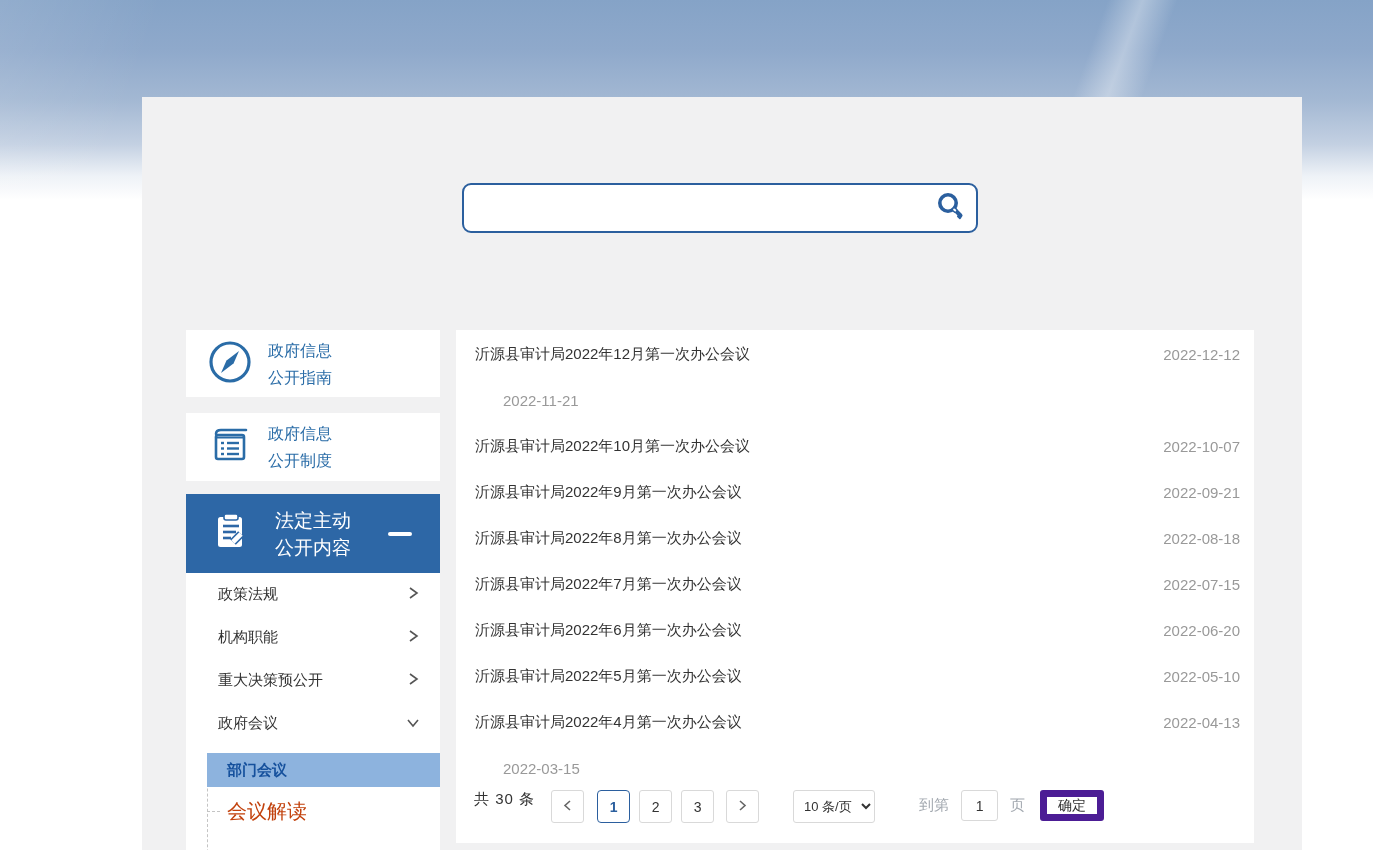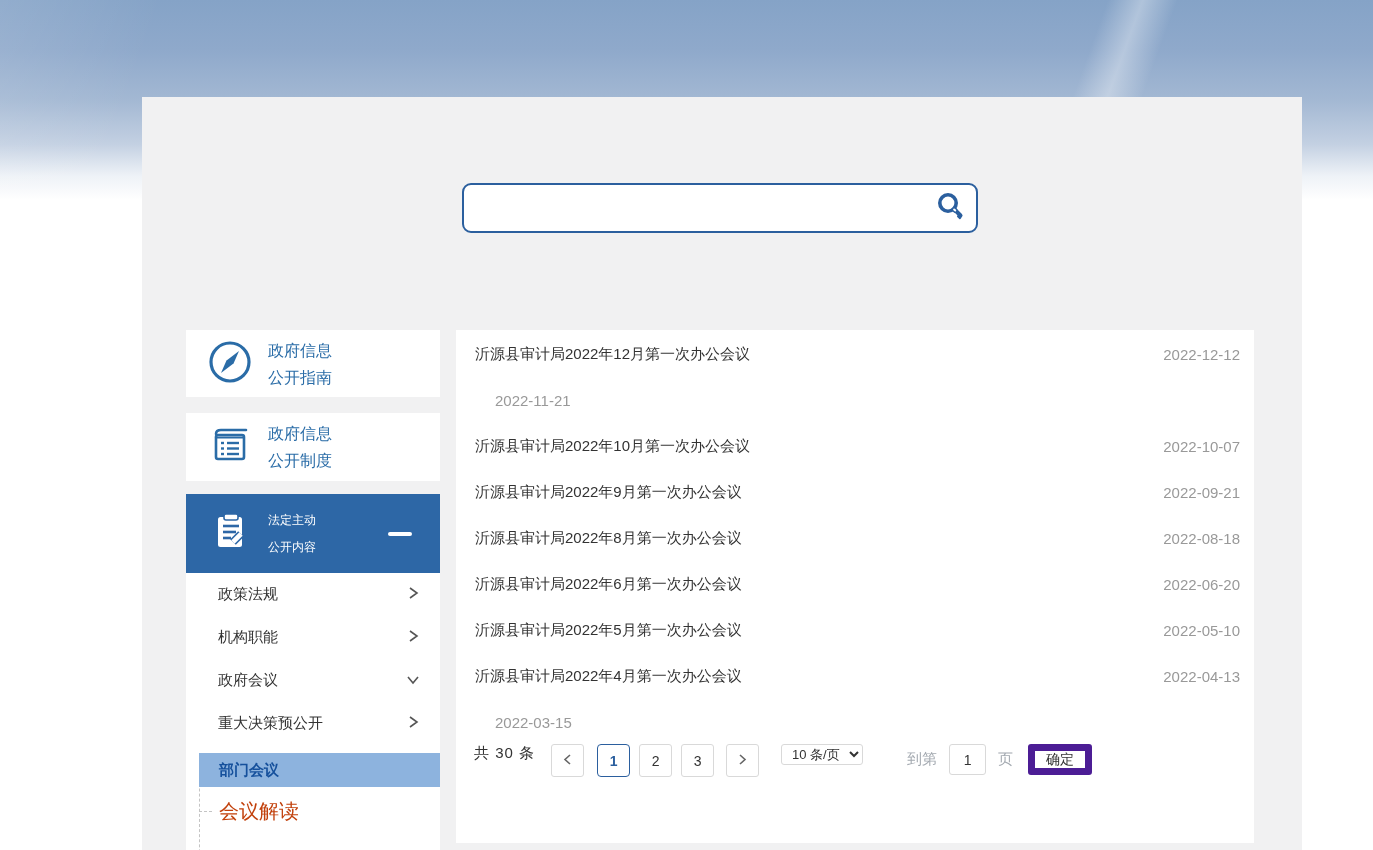--- a/index.html
+++ b/index.html
@@ -52,31 +52,31 @@
   .side-card {
     background:#fff; height:67px; display:flex; align-items:center;
     padding-left:21px; margin-bottom:16px; cursor:pointer;
   }
   .side-card.card2 { height:68px; margin-bottom:13px; }
   .side-card .label { margin-left:15px; color:#2a6ca7; font-size:16px; line-height:27px; }
   .side-section {
     background:#2d67a6; height:79px; display:flex; align-items:center;
     padding-left:24px; position:relative; cursor:pointer;
   }
-  .side-section .label { margin-left:16px; color:#fff; font-size:12px; line-height:27px; }
+  .side-section .label { margin-left:23px; color:#fff; font-size:19px; line-height:27px; }
   .collapse-minus {
     position:absolute; right:28px; top:38px; width:24px; height:4px;
     background:#fff; border-radius:2px;
   }
   .side-menu { background:#fff; height:277px; overflow:hidden; }
   .menu-item {
     height:43px; display:flex; align-items:center; justify-content:space-between;
     padding:0 20px 0 32px; font-size:15px; color:#333; cursor:pointer;
   }
-  .subtree { position:relative; margin-left:13px; padding-top:8px; }
+  .subtree { position:relative; margin-left:21px; padding-top:8px; }
   .subtree::before {
     content:""; position:absolute; left:0; top:8px; height:140px;
     border-left:1px dashed #c4c4c4;
   }
   .sub-active {
     position:relative; height:34px; background:#8db3de;
     display:flex; align-items:center; padding-left:20px;
     font-size:15px; font-weight:bold; color:#15509c; cursor:pointer;
   }
   .sub-item {
@@ -87,38 +87,38 @@
     content:""; position:absolute; left:0; top:50%; width:13px;
     border-top:1px dashed #c4c4c4;
   }
   
   .list-panel { position:absolute; left:314px; top:233px; width:798px; height:513px; background:#fff; }
   .list-row {
     height:46px; display:flex; align-items:center; justify-content:space-between;
     padding:2px 14px 0 19px; font-size:15px;
   }
   .list-title { color:#333; cursor:pointer; white-space:nowrap; overflow:hidden; }
-  .list-date { color:#999; flex-shrink:0; margin-left:20px; }
+  .list-date { color:#999; flex-shrink:0; margin-left:28px; }
   
   .pager {
     height:53px; display:flex; align-items:flex-start; padding-left:18px;
     font-size:15px; color:#333;
   }
   .pager-total { margin-right:16px; letter-spacing:1px; }
   .pbtn {
     width:33px; height:33px; background:#fff;
     border:1px solid #d9d9d9; border-radius:3px;
     display:flex; align-items:center; justify-content:center;
     font-size:14px; color:#333; cursor:pointer; margin-right:9px;
     font-family:"Liberation Sans","DejaVu Sans",sans-serif;
   }
   .pbtn.arrow { margin-right:13px; }
   .pbtn.active { border:1px solid #2b5f9e; border-radius:4px; color:#2b5f9e; font-weight:bold; }
   .page-size {
-    height:21px; margin-left:9px; padding:0 6px;
+    height:33px; margin-left:21px; padding:0 6px;
     border:1px solid #d9d9d9; border-radius:3px; background:#fff;
     font-size:13px; color:#333; cursor:pointer;
     font-family:"Liberation Sans","DejaVu Sans",sans-serif;
   }
   .goto { display:flex; align-items:center; margin-left:44px; color:#a3a9b0; font-size:15px; }
   .goto-input {
     width:37px; height:31px; margin:0 12px; text-align:center;
     border:1px solid #d9d9d9; border-radius:3px; font-size:14px; color:#333;
     outline:none; font-family:"Liberation Sans","DejaVu Sans",sans-serif;
   }
@@ -221,32 +221,32 @@
       </div>
       <div class="menu-item">
         <span>机构职能</span>
         <span>
           <svg width="13" height="14" viewBox="0 0 13 14">
               <polyline points="3,2 10,7 3,12" fill="none" stroke="#555" stroke-width="1.6"></polyline>
             </svg>
         </span>
       </div>
       <div class="menu-item">
+        <span>重大决策预公开</span>
+        <span>
+          <svg width="13" height="14" viewBox="0 0 13 14">
+              <polyline points="3,2 10,7 3,12" fill="none" stroke="#555" stroke-width="1.6"></polyline>
+            </svg>
+        </span>
+      </div>
+      <div class="menu-item">
         <span>政府会议</span>
         <span>
           <svg width="14" height="13" viewBox="0 0 14 13">
               <polyline points="2,4 7,10 12,4" fill="none" stroke="#555" stroke-width="1.6"></polyline>
-            </svg>
-        </span>
-      </div>
-      <div class="menu-item">
-        <span>重大决策预公开</span>
-        <span>
-          <svg width="13" height="14" viewBox="0 0 13 14">
-              <polyline points="3,2 10,7 3,12" fill="none" stroke="#555" stroke-width="1.6"></polyline>
             </svg>
         </span>
       </div>
       <div class="subtree">
         <div class="sub-active">部门会议</div>
         <div class="sub-item">会议解读</div>
       </div>
     </div>
   </div>
 
@@ -263,20 +263,24 @@
         <span class="list-title">沂源县审计局2022年10月第一次办公会议</span>
         <span class="list-date">2022-10-07</span>
       </div>
       <div class="list-row">
         <span class="list-title">沂源县审计局2022年9月第一次办公会议</span>
         <span class="list-date">2022-09-21</span>
       </div>
       <div class="list-row">
         <span class="list-title">沂源县审计局2022年8月第一次办公会议</span>
         <span class="list-date">2022-08-18</span>
+      </div>
+      <div class="list-row">
+        <span class="list-title">沂源县审计局2022年7月第一次办公会议</span>
+        <span class="list-date">2022-07-15</span>
       </div>
       <div class="list-row">
         <span class="list-title">沂源县审计局2022年6月第一次办公会议</span>
         <span class="list-date">2022-06-20</span>
       </div>
       <div class="list-row">
         <span class="list-title">沂源县审计局2022年5月第一次办公会议</span>
         <span class="list-date">2022-05-10</span>
       </div>
       <div class="list-row">

